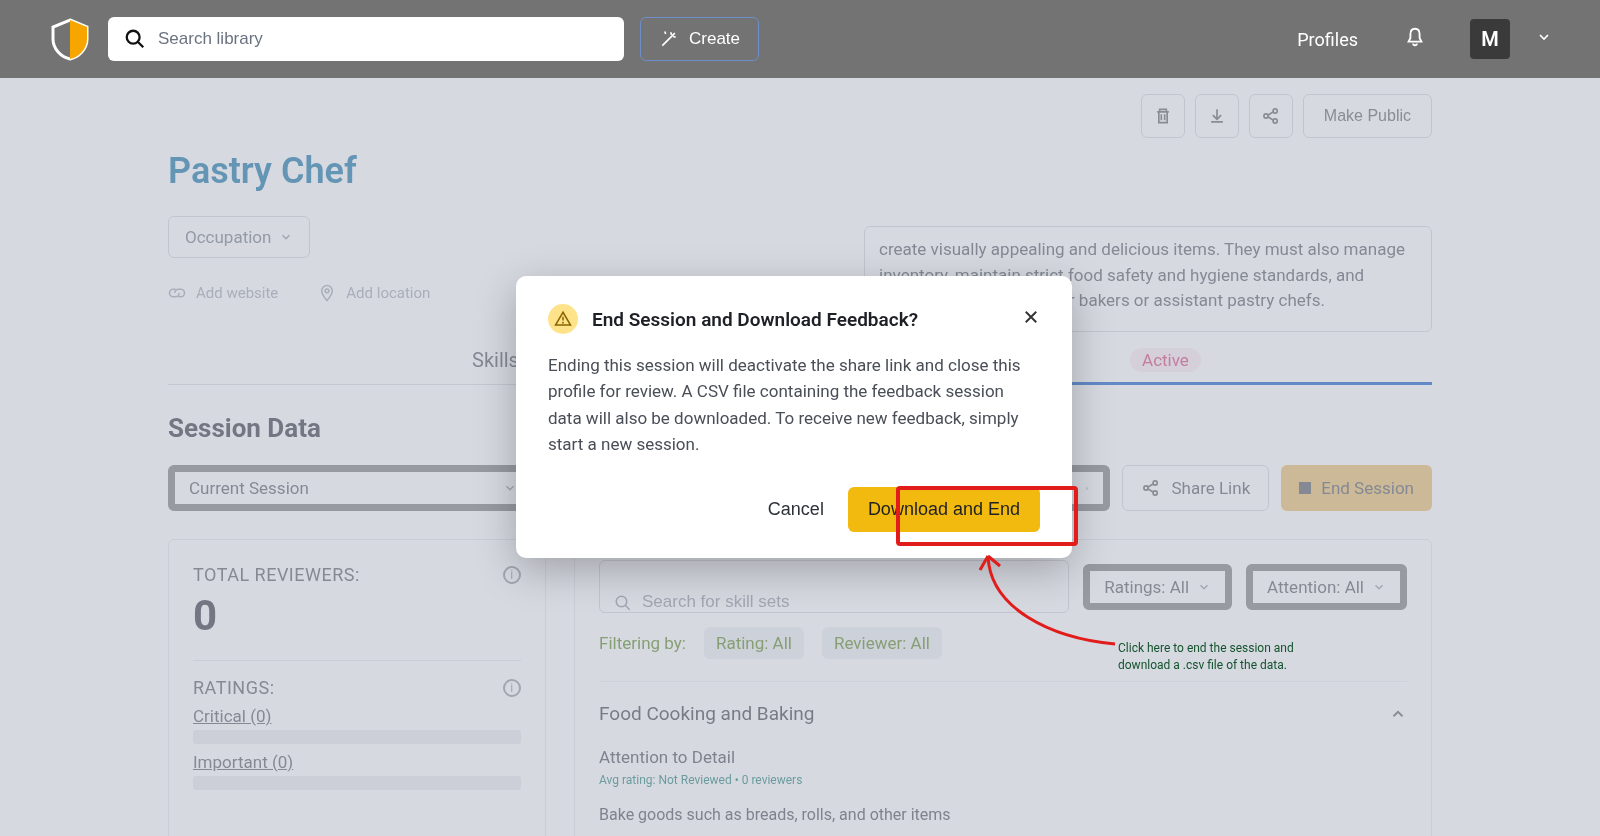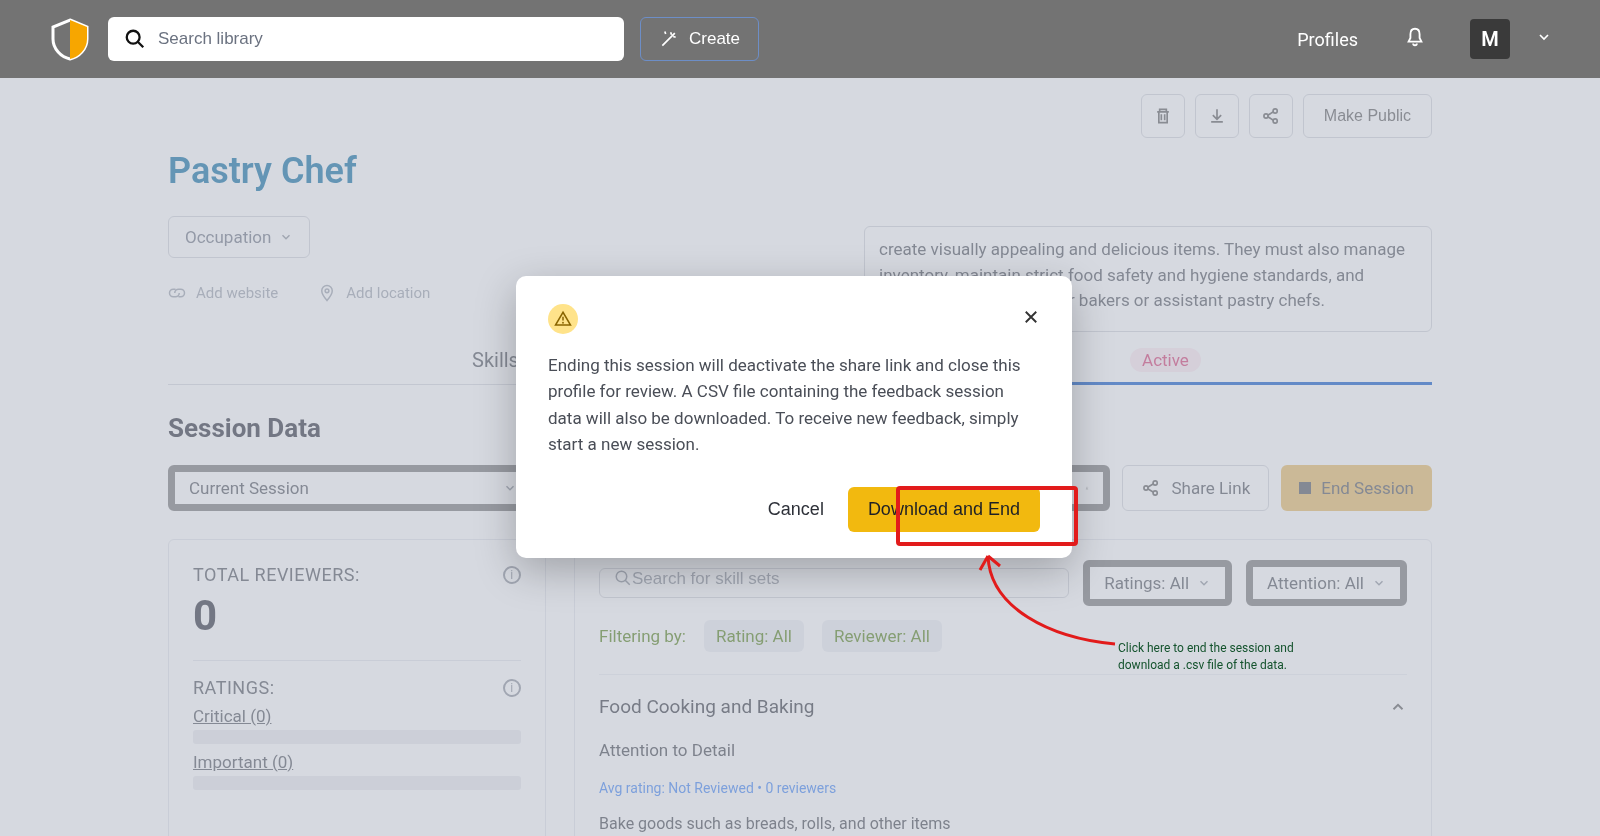--- a/index.html
+++ b/index.html
@@ -165,32 +165,32 @@
   .stats .rline { color: #4a4e57; font-size: 17px; margin-top: 8px; text-decoration: underline; }
   .stats .bar { height: 14px; background: #e8e9ed; border-radius: 3px; margin-top: 4px; }
 
   .skills {
     flex: 1; border: 1px solid #e3e5ea; border-radius: 6px;
     padding: 20px 24px;
   }
   .skills-top { display: flex; gap: 14px; align-items: center; }
   .skills-search {
     flex: 1; border: 1px solid #d0d3d9; border-radius: 6px;
-    height: 30px; display: flex; align-items: flex-start; padding: 0 14px; 
+    height: 53px; display: flex; align-items: flex-end; padding: 0 14px; gap: 10px;
     color: #8a8f99;
   }
   .skills-search input { border: none; outline: none; font-size: 17px; flex:1; }
   .skills-search input::placeholder { color: #8a8f99; }
   .filter-row { margin-top: 14px; display: flex; align-items: center; gap: 18px; color: #4d7c0f; font-size: 17px;}
   .chip { background: #eceef2; border-radius: 6px; padding: 6px 12px; }
   .skill-group { margin-top: 22px; border-top: 1px solid #eceef2; padding-top: 20px;}
   .skill-group-head { display:flex; justify-content:space-between; align-items:center; }
   .skill-group-head .name { font-size: 19px; color: #2d3038; }
   .skill-sub { margin-top: 22px; color: #3b3e46; font-size: 17px; }
-  .skill-meta { margin-top: 20px; color: #3b82f6; font-size: 14px; }
+  .skill-meta { margin-top: 6px; color: #0f766e; font-size: 12px; }
   .skill-item { margin-top: 18px; color: #3b3e46; font-size: 16px; }
 
   
   .dim {
     position: absolute; inset: 0;
     top: 78px;
     background: rgba(180,186,198,0.55);
     z-index: 5;
   }
 
@@ -430,20 +430,21 @@
 
 <div class="modal">
   <div class="modal-head">
     <div class="warn-badge">
       <svg width="18" height="18" viewBox="0 0 24 24">
           <path d="M12 3 L22 20 L2 20 Z" fill="none" stroke="#8a6500" stroke-width="2"></path>
           <line x1="12" y1="9" x2="12" y2="14" stroke="#8a6500" stroke-width="2"></line>
           <circle cx="12" cy="17" r="1.2" fill="#8a6500"></circle>
         </svg>
     </div>
+    <div class="modal-title">End Session and Download Feedback?</div>
     <div class="modal-close">
       <svg width="18" height="18" viewBox="0 0 24 24">
           <path d="M5 5 L19 19 M19 5 L5 19" stroke="#333" stroke-width="2.5"></path>
         </svg>
     </div>
   </div>
   <div class="modal-body">Ending this session will deactivate the share link and close this profile for review. A CSV file containing the feedback session data will also be downloaded. To receive new feedback, simply start a new session.</div>
   <div class="modal-actions">
     <button class="cancel-btn">Cancel</button>
     <button class="dl-btn">Download and End</button>

